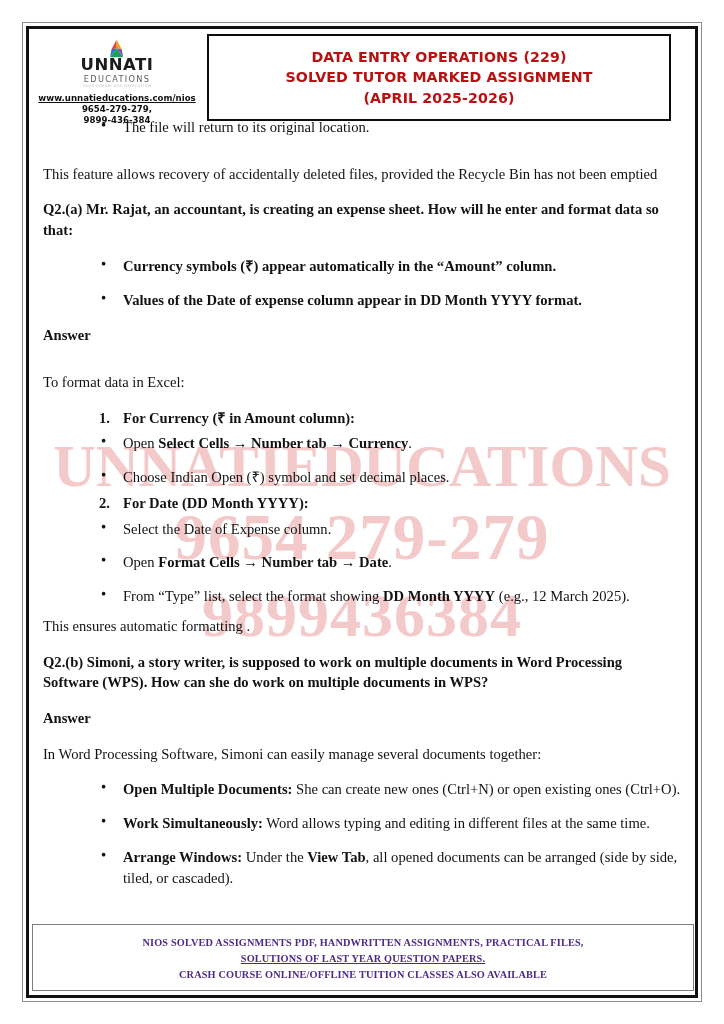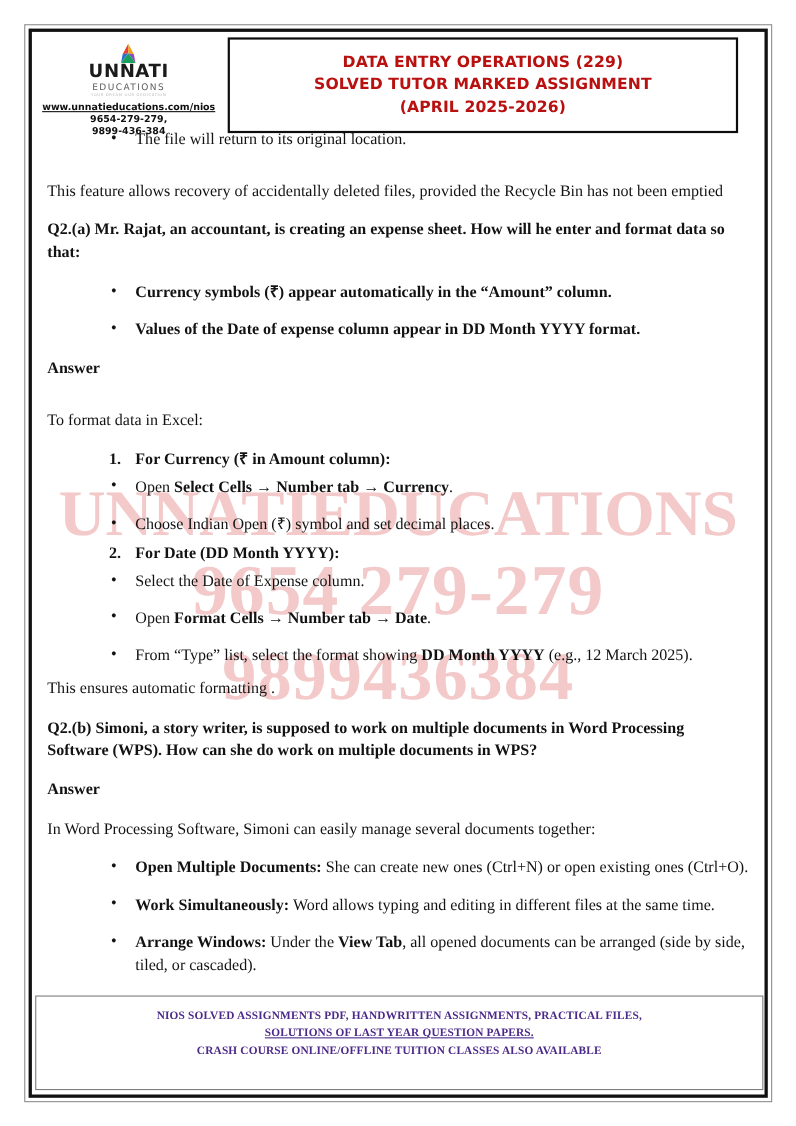--- a/index.html
+++ b/index.html
@@ -209,21 +209,21 @@
     color: #141414;
   }
 
   
   .footer-box {
     position: absolute;
     left: 3px;
     right: 1px;
     bottom: 4px;
     border: 1px solid #7d7d7d;
-    padding: 10px 8px 26px 8px;
+    padding: 10px 8px 7px 8px;
     text-align: center;
     background: #fff;
     box-sizing: border-box;
   }
   .footer-line {
     font-family: "Liberation Serif", serif;
     font-weight: 700;
     font-size: 10.3px;
     color: #4c2a8a;
     line-height: 1.55;

